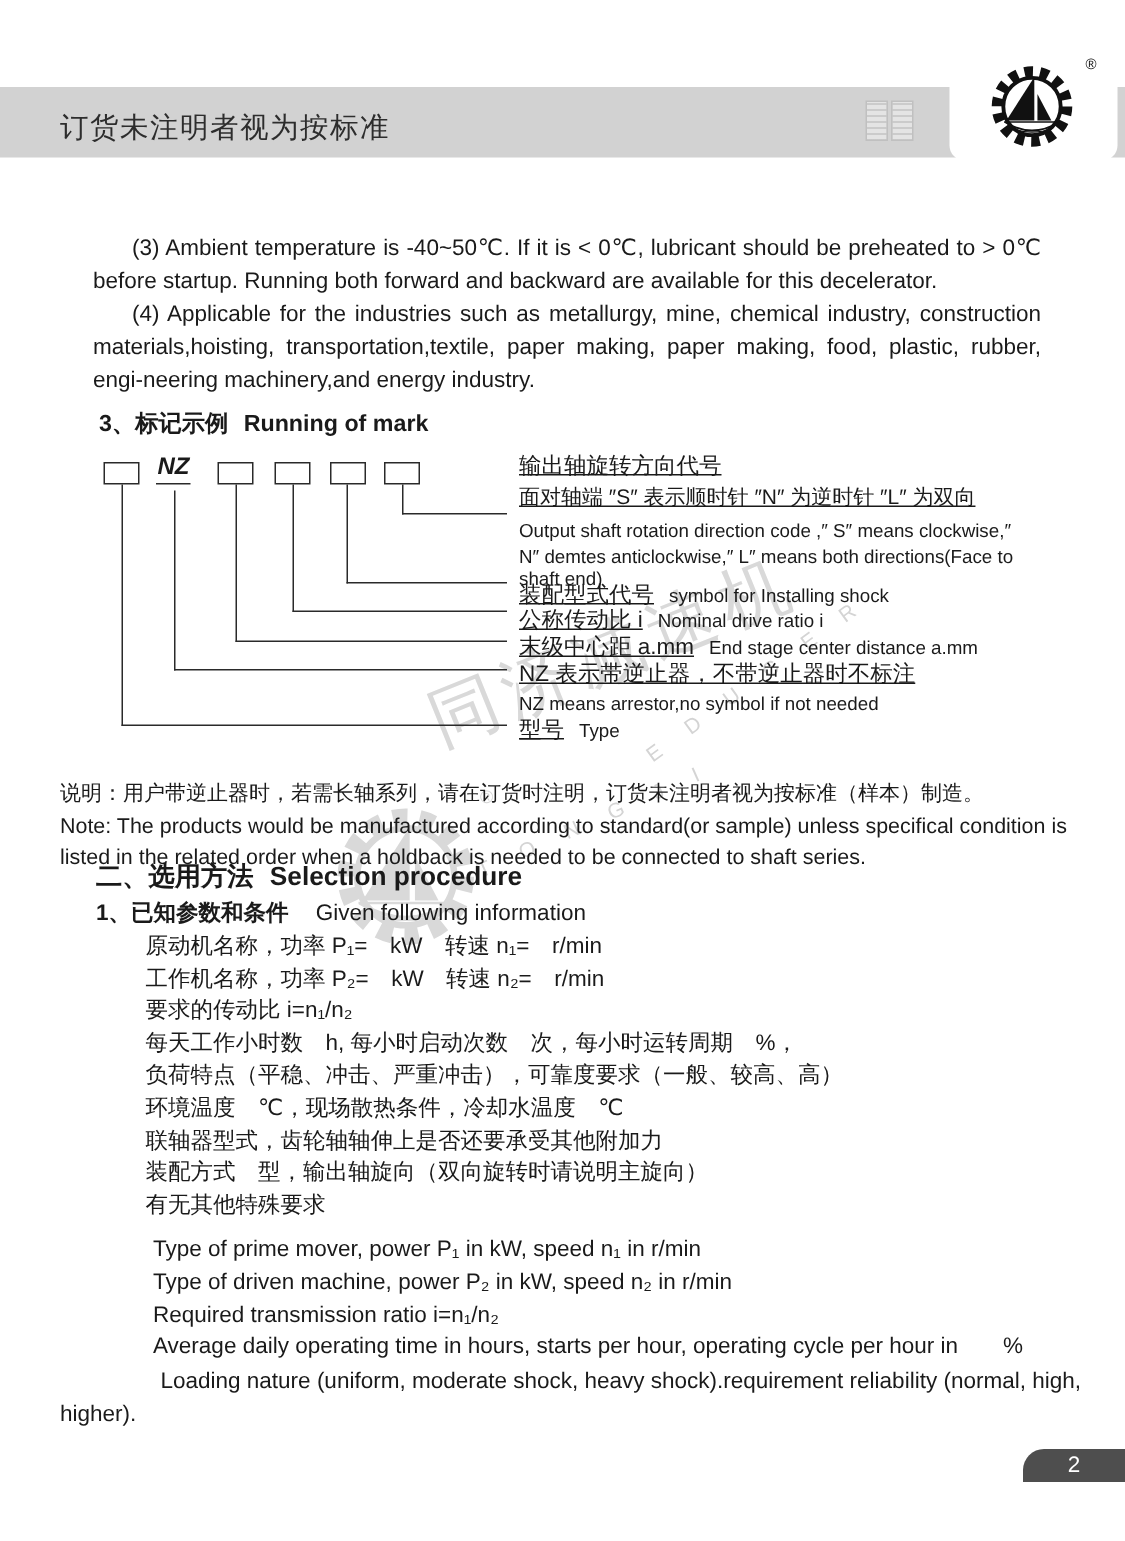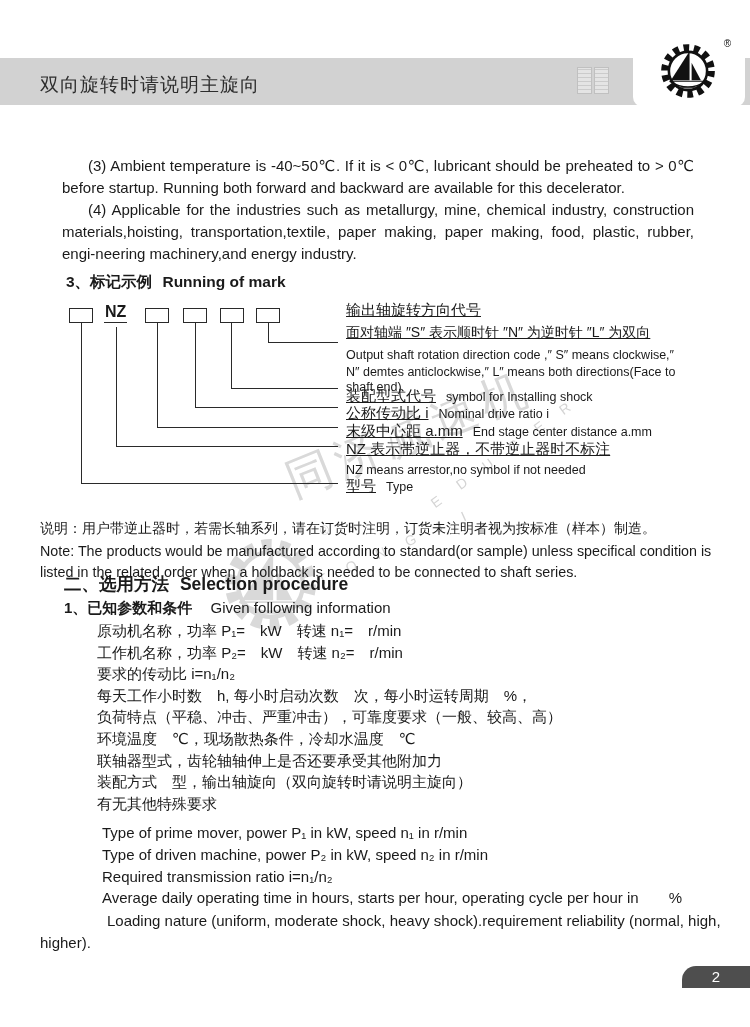--- a/index.html
+++ b/index.html
@@ -29,21 +29,21 @@
   .sec3 .en { margin-left:6px; }
   .sec2 { position:absolute; left:64px; top:572px; font-size:17.5px; z-index:1; }
   .sec2 .zh, .sec2 .en { font-weight:700; }
   .sec2 .en { margin-left:6px; }
   .sub1 { position:absolute; left:64px; top:599px; font-size:15px; z-index:1; }
   .sub1 .zh { font-weight:700; }
   .sub1 .en { margin-left:14px; }
   
   .dbox { position:absolute; top:308px; width:24px; height:15px; border:1.4px solid #2a2a2a; background:#fff; z-index:1; }
   #b1{left:69px;} #b2{left:145px;} #b3{left:183px;} #b4{left:220px;} #b5{left:256px;}
-  .nz-code { position:absolute; left:104px; top:303px; font-size:16px; font-weight:700; border-bottom:1.6px solid #2a2a2a; padding:0 1px 1px 1px; z-index:1; }
+  .nz-code { position:absolute; left:104px; top:303px; font-size:16px; font-weight:700; border-bottom:1.6px solid #2a2a2a; padding:0 1px 1px 1px; z-index:1;font-style:italic; }
   .cl { position:absolute; border-left:1.3px solid #2a2a2a; border-bottom:1.3px solid #2a2a2a; z-index:1; }
   #cl-b1 {left:81px;  top:323px; width:257px; height:161px;}
   #cl-nz {left:116px; top:327px; width:222px; height:120px;}
   #cl-b2 {left:157px; top:323px; width:181px; height:105px;}
   #cl-b3 {left:195px; top:323px; width:143px; height:85px;}
   #cl-b4 {left:231px; top:323px; width:107px; height:66px;}
   #cl-b5 {left:268px; top:323px; width:70px;  height:20px;}
   .drow { position:absolute; left:346px; white-space:nowrap; z-index:1; }
   .drow .zh { font-size:15px;text-decoration:underline; }
   .drow .en { font-size:12.5px; }
@@ -92,21 +92,21 @@
       <circle cx="60" cy="60" r="37" fill="none" stroke="currentColor" stroke-width="5"></circle>
       <path d="M63 22 L63 78 L27 78 Z" fill="currentColor"></path>
       <path d="M67 44 L85 78 L67 78 Z" fill="currentColor"></path>
       <path d="M25 80 Q60 102 95 80" fill="none" stroke="currentColor" stroke-width="2.5"></path>
       <path d="M33 88 Q60 98 87 88" fill="none" stroke="currentColor" stroke-width="1.5"></path>
       <line x1="24" y1="80" x2="96" y2="80" stroke="currentColor" stroke-width="2"></line>
     </svg>
   </div>
 
   <div class="header-band"></div>
-  <div class="company-name">双向旋转时请说明主旋向</div>
+  <div class="company-name">订货未注明者视为按标准</div>
   <div class="book-icon">
     <div class="page"></div>
     <div class="page"></div>
   </div>
   <div class="logo-card">
     <svg viewBox="0 0 120 120">
       <circle cx="60" cy="60" r="45" fill="none" stroke="currentColor" stroke-width="14" stroke-dasharray="11 9.2"></circle>
       <circle cx="60" cy="60" r="37" fill="#fff" stroke="currentColor" stroke-width="5"></circle>
       <path d="M63 22 L63 78 L27 78 Z" fill="currentColor"></path>
       <path d="M67 44 L85 78 L67 78 Z" fill="currentColor"></path>

